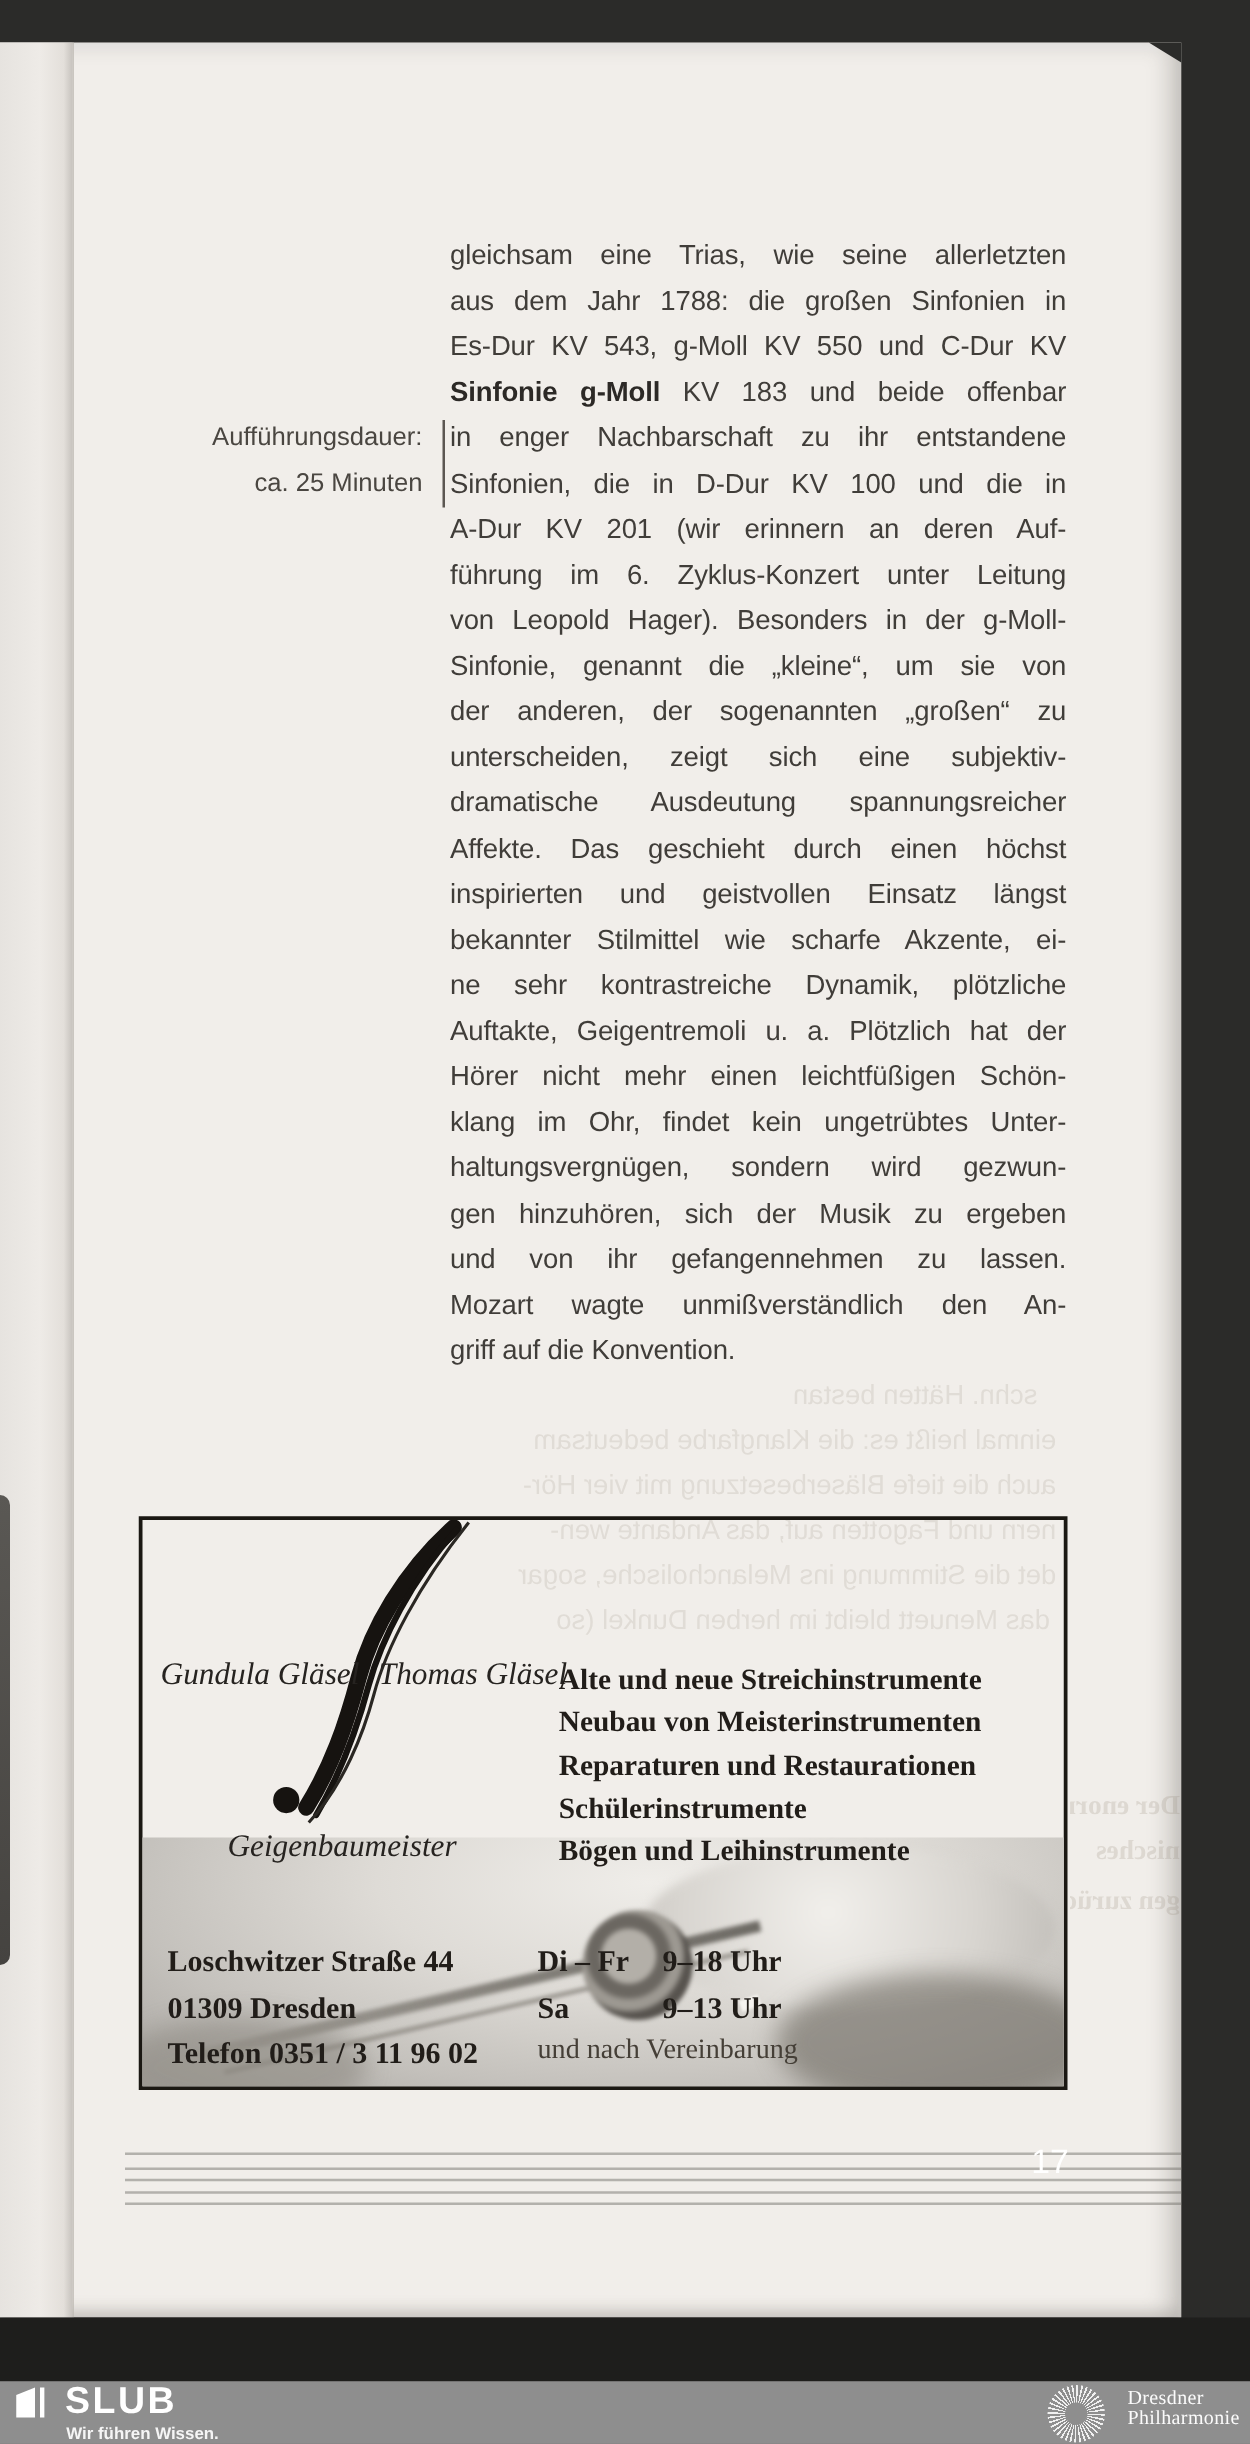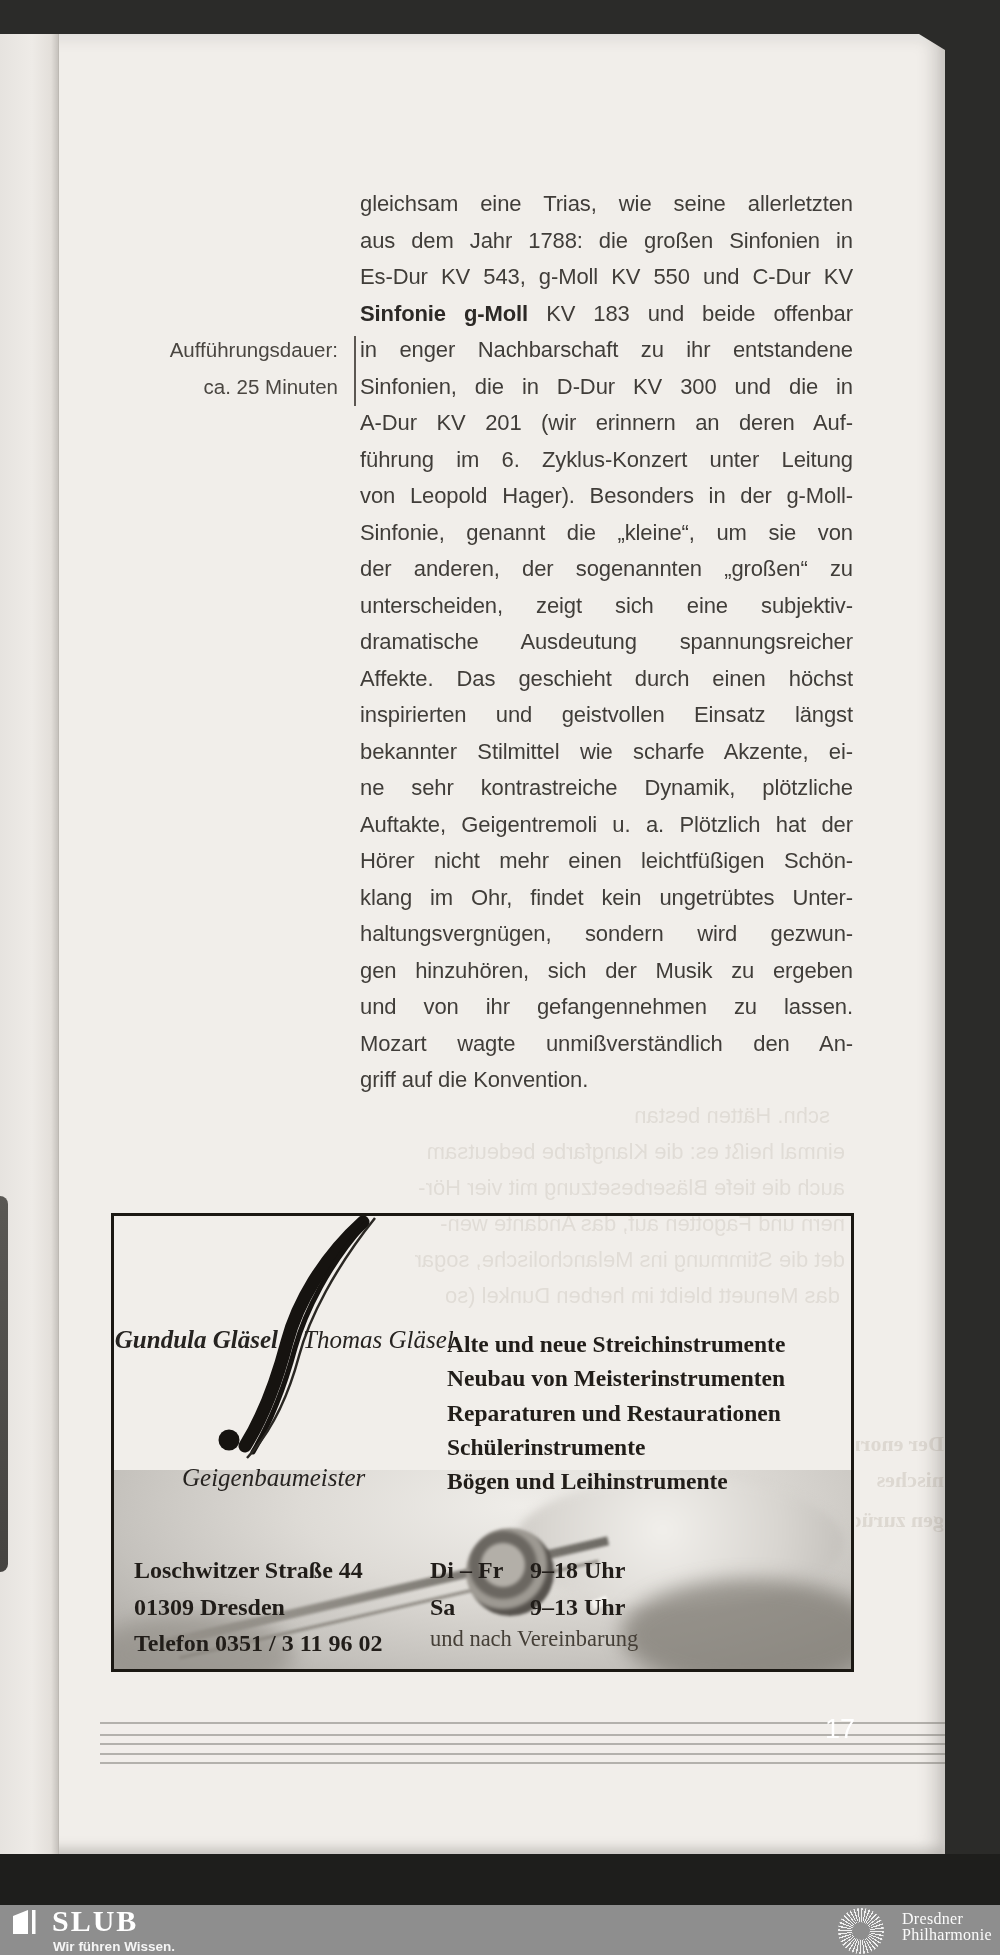--- a/index.html
+++ b/index.html
@@ -56,21 +56,21 @@
 
   
   #fhole{left:213px;top:1216px;z-index:4;}
 
   
   .staff{left:100px;width:845px;height:2px;background:rgba(118,115,110,.5);}
   #pagenum{left:818px;top:1714px;width:44px;text-align:center;font-size:27px;color:#ffffff;}
 
   
   #footer-bar{left:0;top:1905px;width:1000px;height:50px;background:#8e8e8e;}
-  #slub-word{left:52px;top:1904px;font-family:Liberation Serif, serif;font-weight:bold;font-size:30px;
+  #slub-word{left:52px;top:1904px;font-family:Liberation Sans, sans-serif;font-weight:bold;font-size:30px;
      letter-spacing:2px;color:#ffffff;}
   #slub-tag{left:53px;top:1939px;font-size:13.5px;font-weight:bold;color:#f5f5f5;}
   #phil-icon{left:838px;top:1908px;width:46px;height:46px;border-radius:50%;
      background:repeating-conic-gradient(#f0f0f0 0deg 4deg, rgba(0,0,0,0) 4deg 10deg);}
   #phil-hole{left:852px;top:1922px;width:18px;height:18px;border-radius:50%;background:#8e8e8e;}
   #phil-text{left:902px;top:1911px;font-family:Liberation Serif, serif;font-size:16px;line-height:16px;
      color:#fbfbfb;letter-spacing:.3px;}
 </style>
 </head>
 <body>
@@ -88,21 +88,21 @@
     <div>ca. 25 Minuten</div>
   </div>
   <div id="divider" class="abs"></div>
 
   <div id="body" class="abs">
     <div class="bl j">gleichsam eine Trias, wie seine allerletzten</div>
     <div class="bl j">aus dem Jahr 1788: die großen Sinfonien in</div>
     <div class="bl j">Es-Dur KV 543, g-Moll KV 550 und C-Dur KV</div>
     <div class="bl j"><b>Sinfonie g-Moll</b><span> KV 183 und beide offenbar</span></div>
     <div class="bl j">in enger Nachbarschaft zu ihr entstandene</div>
-    <div class="bl j">Sinfonien, die in D-Dur KV 300 und die in</div>
+    <div class="bl j">Sinfonien, die in D-Dur KV 100 und die in</div>
     <div class="bl j">A-Dur KV 201 (wir erinnern an deren Auf-</div>
     <div class="bl j">führung im 6. Zyklus-Konzert unter Leitung</div>
     <div class="bl j">von Leopold Hager). Besonders in der g-Moll-</div>
     <div class="bl j">Sinfonie, genannt die „kleine“, um sie von</div>
     <div class="bl j">der anderen, der sogenannten „großen“ zu</div>
     <div class="bl j">unterscheiden, zeigt sich eine subjektiv-</div>
     <div class="bl j">dramatische Ausdeutung spannungsreicher</div>
     <div class="bl j">Affekte. Das geschieht durch einen höchst</div>
     <div class="bl j">inspirierten und geistvollen Einsatz längst</div>
     <div class="bl j">bekannter Stilmittel wie scharfe Akzente, ei-</div>
@@ -139,21 +139,21 @@
     <div id="glint" class="ph"></div>
   </div>
 
   <svg id="fhole" class="abs" width="168" height="248" viewBox="0 0 168 248">
     <path d="M150,6 C110,42 84,88 74,126 C64,164 52,198 32,230" fill="none" stroke="#161310" stroke-width="13" stroke-linecap="round"></path>
     <path d="M152,8 C116,48 92,96 82,132 C74,162 60,202 40,236" fill="none" stroke="#161310" stroke-width="5" stroke-linecap="round"></path>
     <path d="M162,2 C122,52 96,102 86,140 C78,170 62,212 34,242" fill="none" stroke="#2a2723" stroke-width="2.5"></path>
     <circle cx="16" cy="224" r="10.5" fill="#161310"></circle>
   </svg>
 
-  <div class="abs ad-it" style="left:108px;top:1326px;width:170px;text-align:right;font-weight:bold;">Gundula Gläsel</div>
+  <div class="abs ad-it" style="left:123px;top:1326px;width:170px;text-align:center;">Gundula Gläsel</div>
   <div class="abs ad-it" style="left:303px;top:1326px;">Thomas Gläsel</div>
   <div class="abs ad-it" style="left:182px;top:1464px;">Geigenbaumeister</div>
 
   <div id="services" class="abs ad-b">
     <div>Alte und neue Streichinstrumente</div>
     <div>Neubau von Meisterinstrumenten</div>
     <div>Reparaturen und Restaurationen</div>
     <div>Schülerinstrumente</div>
     <div>Bögen und Leihinstrumente</div>
   </div>

